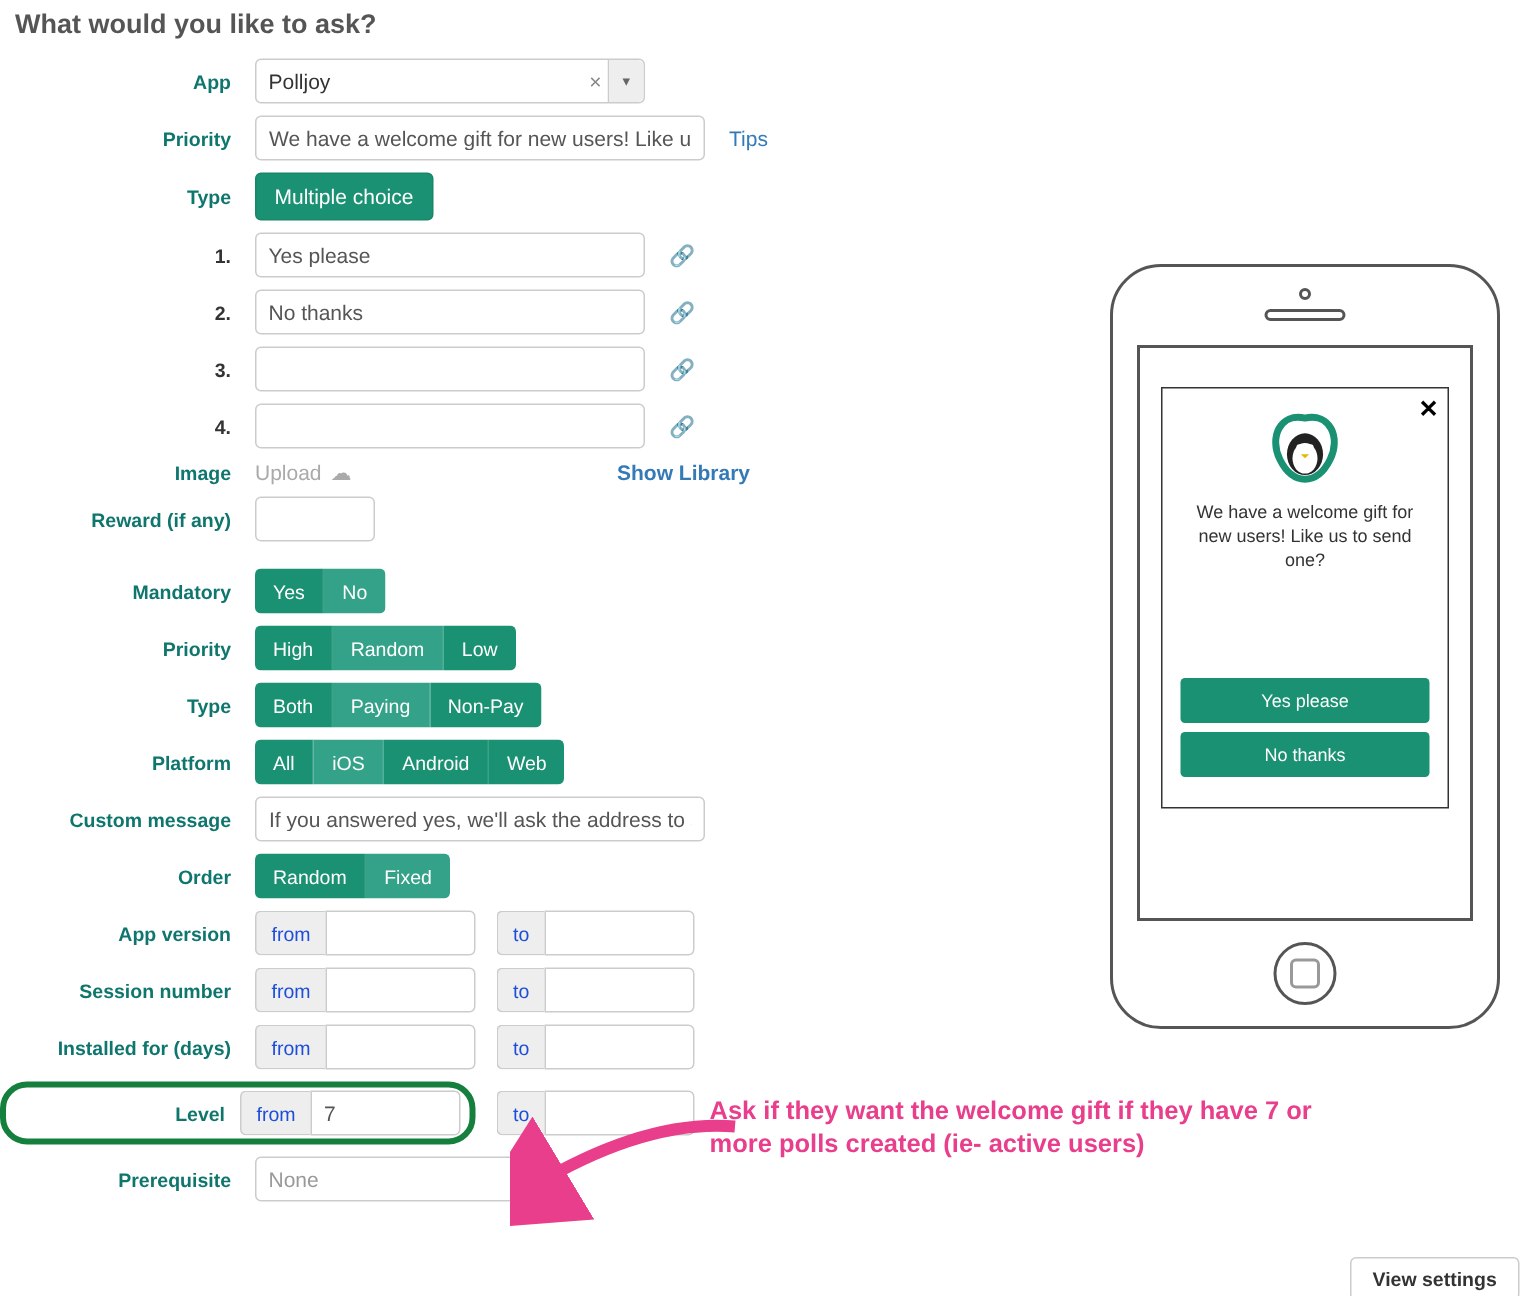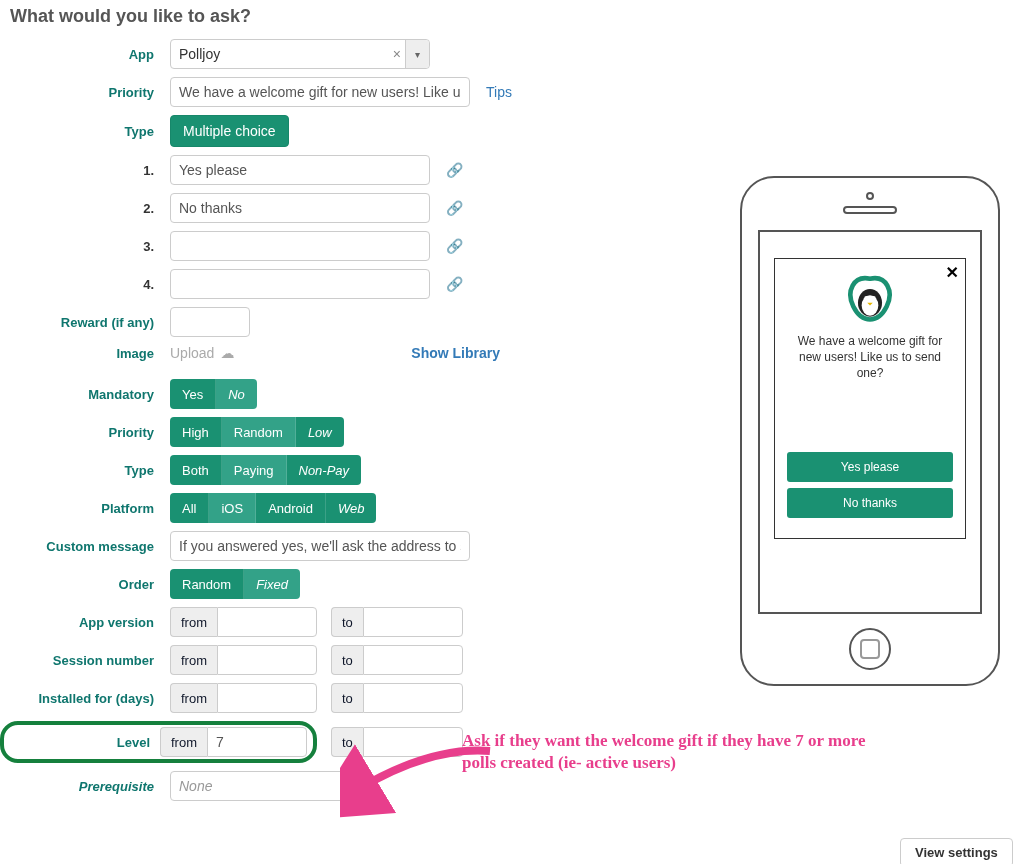--- a/index.html
+++ b/index.html
@@ -111,21 +111,21 @@
     padding: 0 12px;
     display: inline-flex;
     align-items: center;
     justify-content: center;
     color: #fff;
     font-size: 13px;
     cursor: pointer;
     background: #1a9172;
     border-right: 1px solid rgba(255,255,255,0.15);
   }
-  .btn-group .seg:last-child { border-right: none; font-style: italic; }
+  .btn-group .seg:last-child { border-right: none; }
   .btn-group .seg.sel {
     background: #33a288;
   }
 
   .num-label {
     width: 160px;
     text-align: right;
     padding-right: 16px;
     font-weight: 700;
     font-size: 13px;
@@ -168,21 +168,21 @@
   }
 
   .range-group {
     display: flex;
   }
   .range-group .range-lbl {
     height: 30px;
     border: 1px solid #ccc;
     border-right: none;
     background: #eee;
-    color: #0f172a;
+    color: #1d4ed8;
     font-size: 13px;
     display: inline-flex;
     align-items: center;
     padding: 0 10px;
     border-radius: 4px 0 0 4px;
   }
   .range-group input.txt {
     border-radius: 0 4px 4px 0;
     width: 100px;
     height: 30px;
@@ -193,29 +193,28 @@
     border-radius: 18px;
     padding: 2px 6px;
     margin-left: -10px;
     display: inline-flex;
     align-items: center;
   }
   .level-hl .label { width: 150px; padding-right: 10px; }
 
   .annotation {
     position: absolute;
-    left: 452px;
+    left: 463px;
     top: 724px;
     color: #e83e8c;
     font-size: 17px;
     font-weight: 700;
     line-height: 1.3;
     width: 420px;
     text-shadow: 0 0 1px rgba(255,255,255,0.6);
-    font-family: Liberation Serif, serif;
   }
   .arrow-svg {
     position: absolute;
     left: 330px;
     top: 730px;
     pointer-events: none;
   }
 
   
   .phone-wrap {
@@ -379,38 +378,38 @@
     </div>
   </div>
   <div class="row choice-row">
     <div class="num-label">4.</div>
     <div class="ctrl">
       <input type="text" class="txt" value="" style="">
       <span class="chain-ic">🔗</span>
     </div>
   </div>
 
-  <div class="row">
-    <div class="label">Reward (if any)</div>
-    <div class="ctrl">
-      <input type="text" class="txt w80" style="">
-    </div>
-  </div>
-
   <div class="row" style="margin-top:4px;">
     <div class="label">Image</div>
     <div class="ctrl" style="width:330px; justify-content:space-between;">
       <span class="upload-lbl">
         <span>Upload</span>
         <span>☁︎</span>
       </span>
       <span class="link-blue bold">Show Library</span>
     </div>
   </div>
 
+  <div class="row">
+    <div class="label">Reward (if any)</div>
+    <div class="ctrl">
+      <input type="text" class="txt w80" style="">
+    </div>
+  </div>
+
 
   <div style="height:10px;"></div>
 
 
   <div class="row">
     <div class="label">Mandatory</div>
     <div class="ctrl">
       <div class="btn-group">
         <div class="seg">Yes</div>
         <div class="seg sel">No</div>
@@ -519,21 +518,21 @@
         <input type="text" class="txt" value="7" style="">
       </div>
     </div>
     <div style="width:14px;"></div>
     <div class="range-group">
       <span class="range-lbl">to</span>
       <input type="text" class="txt" style="">
     </div>
   </div>
 
-  <div class="row" style="margin-top:4px;font-style:italic;">
+  <div class="row" style="margin-top:4px;">
     <div class="label">Prerequisite</div>
     <div class="ctrl">
       <div class="select-wrap" style="width:200px;color:#999;">
         <span>None</span>
         <span class="select-caret">▾</span>
       </div>
     </div>
   </div>
 
 </div>

